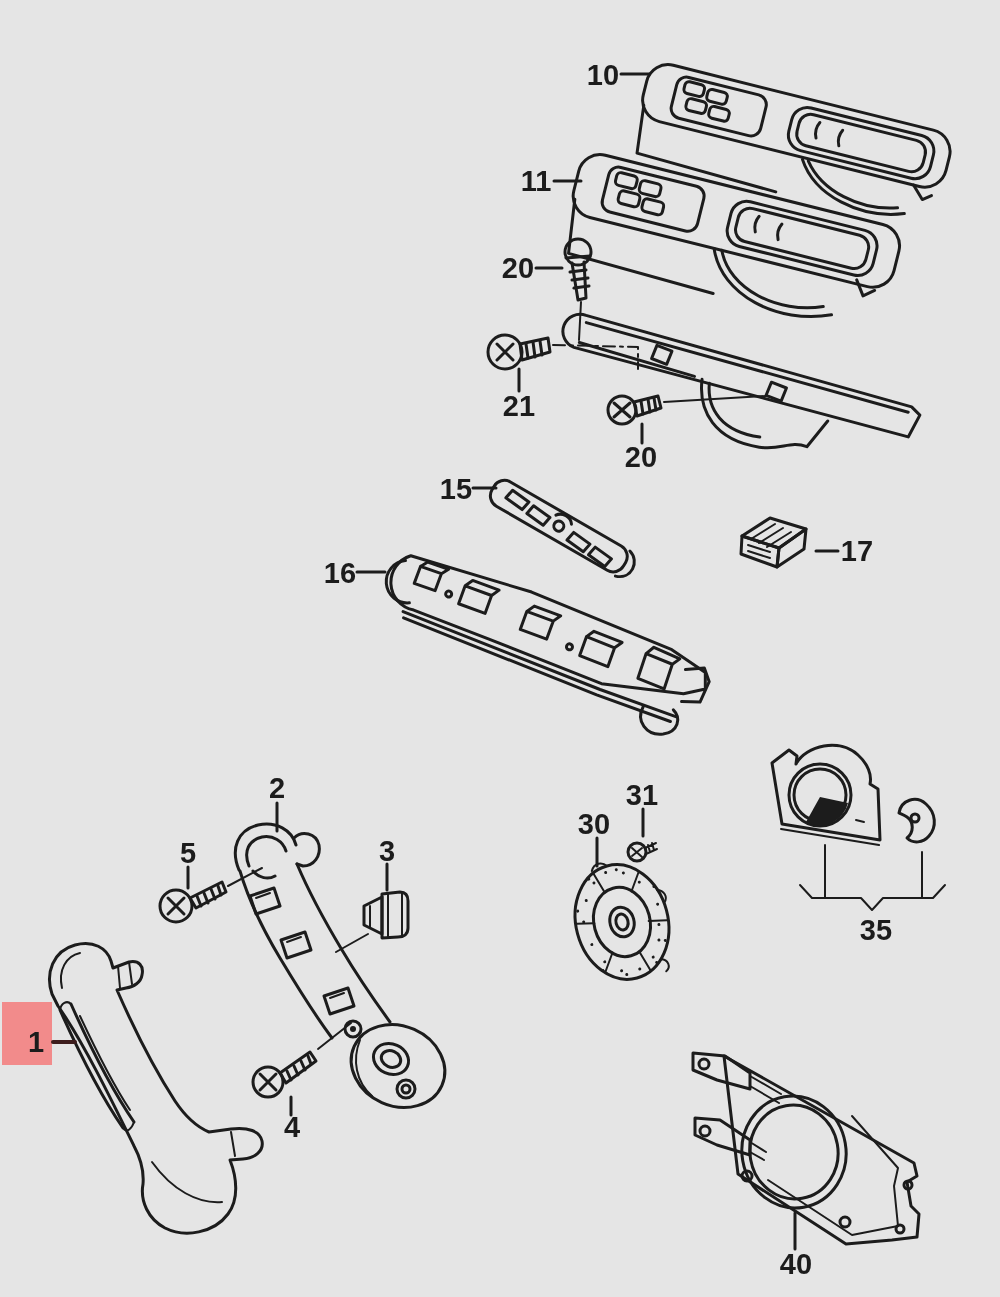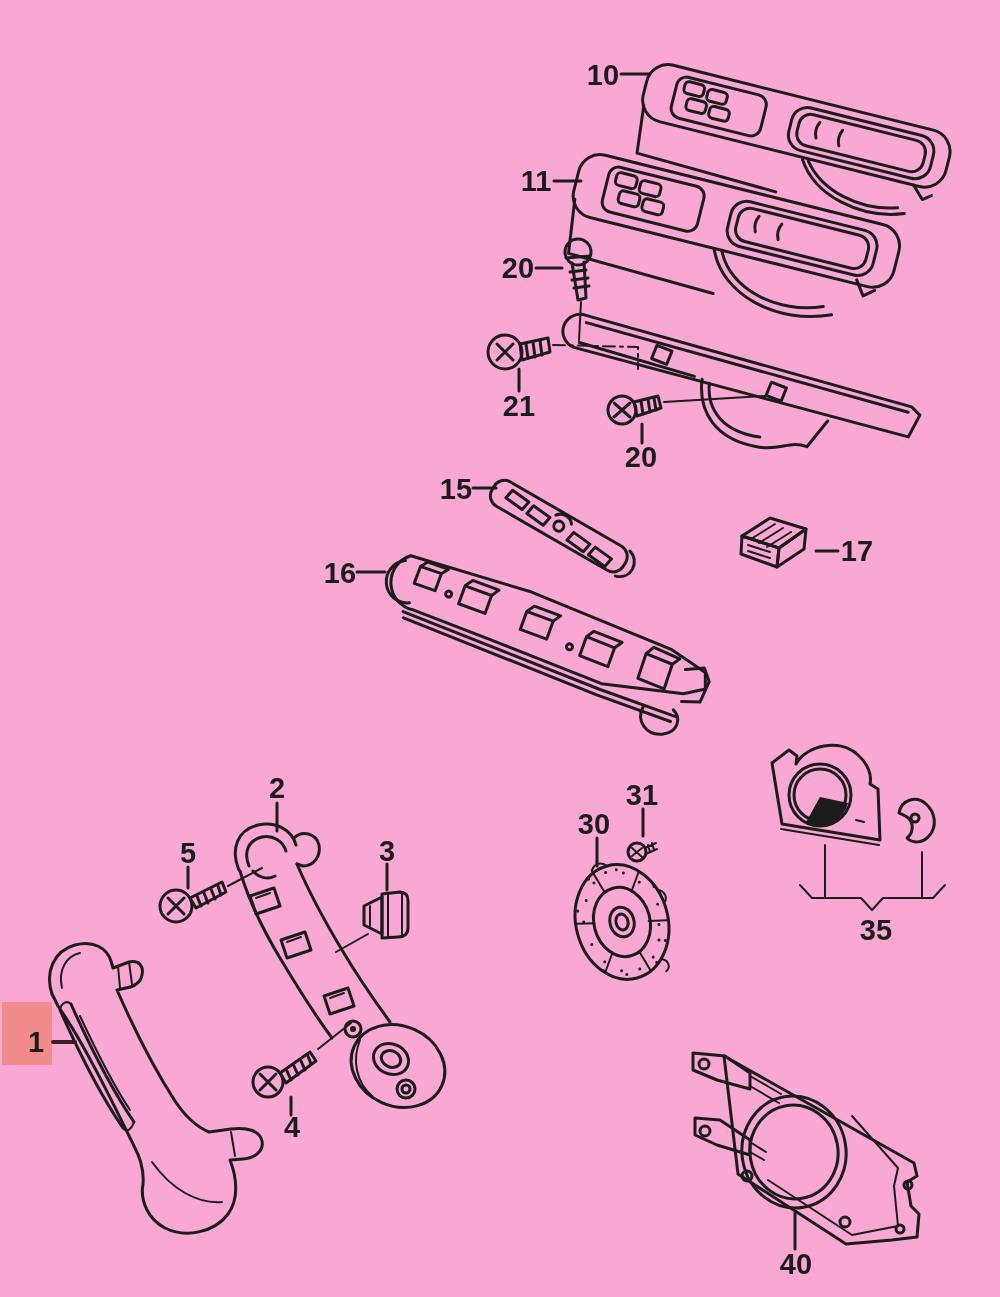--- a/index.html
+++ b/index.html
@@ -5,21 +5,21 @@
   html, body {
     margin: 0;
     padding: 0;
     background: #ffffff;
     font-family: "Liberation Sans", sans-serif;
   }
   .canvas {
     position: relative;
     width: 1000px;
     height: 1297px;
-    background: #f9a8d4;
+    background: #e5e5e5;
     overflow: hidden;
   }
   svg { display: block; }
   .ln  { stroke: #1c1c1c; fill: none; stroke-width: 3; stroke-linecap: round; stroke-linejoin: round; }
   .ln2 { stroke: #1c1c1c; fill: none; stroke-width: 2; stroke-linecap: round; stroke-linejoin: round; }
   .dashdot { stroke-dasharray: 12 5 3 5; }
   .callout {
     font-family: "Liberation Sans", sans-serif;
     font-size: 29px;
     font-weight: bold;

